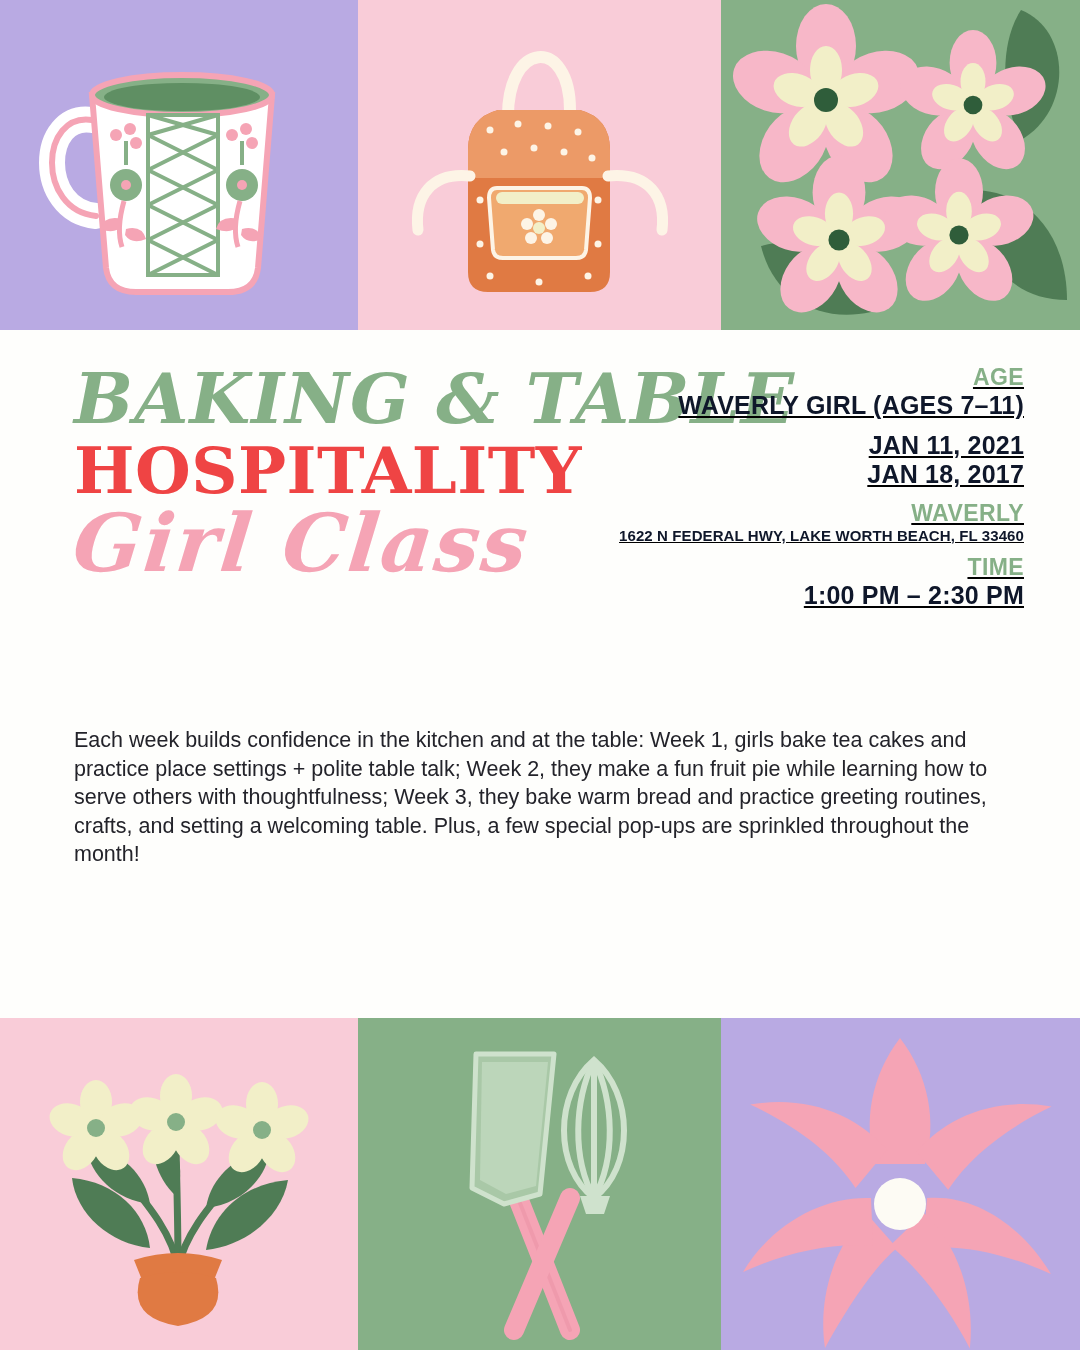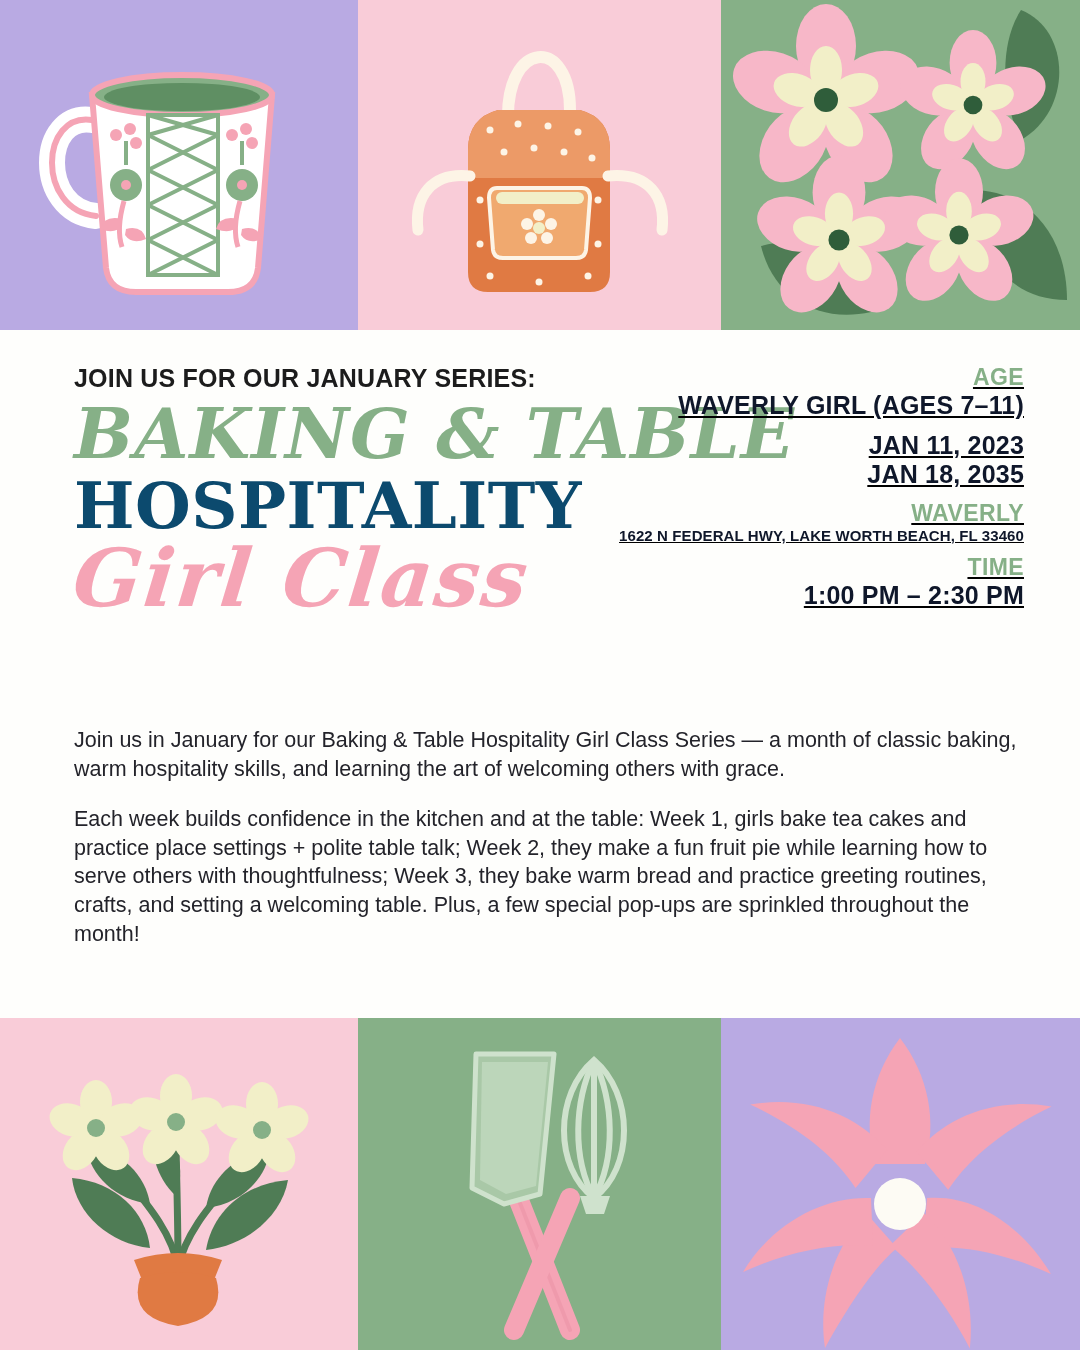--- a/index.html
+++ b/index.html
@@ -58,21 +58,21 @@
     letter-spacing: 1px;
     color: #86b087;
     white-space: nowrap;
   }
   .title-line2 {
     font-family: "DejaVu Serif", serif;
     font-weight: bold;
     font-size: 64px;
     line-height: 1.08;
     letter-spacing: .5px;
-    color: #0c4a6e;
+    color: #ef4444;
     margin-top: 2px;
   }
   .script {
     font-family: "DejaVu Serif", serif;
     font-style: italic;
     font-weight: bold;
     font-size: 80px;
     color: #f5a4b5;
     line-height: 1.05;
     margin-top: -4px;
@@ -303,49 +303,47 @@
             <ellipse cx="-29" cy="-10" rx="16" ry="24" transform="rotate(288 -29 -10)"></ellipse>
           </g>
           <circle cx="0" cy="0" r="12" fill="#2f5d3a"></circle>
         </g>
       </svg>
     </div>
   </div>
 
   <div class="content">
 
-    <div class="kicker">JOIN US FOR OUR JANUARY SERIES:</div>
 
     <div class="title-block">
       <div class="title-line1">BAKING &amp; TABLE</div>
       <div class="title-line2">HOSPITALITY</div>
       <div class="script">Girl Class</div>
     </div>
 
     <div class="info">
       <div class="info-group tight">
         <div class="info-label">AGE</div>
         <div class="info-value">WAVERLY GIRL (AGES 7–11)</div>
       </div>
       <div class="info-group tight">
-        <div class="info-value">JAN 11, 2023</div>
-        <div class="info-value">JAN 18, 2035</div>
+        <div class="info-value">JAN 11, 2021</div>
+        <div class="info-value">JAN 18, 2017</div>
       </div>
       <div class="info-group tight">
         <div class="info-label">WAVERLY</div>
         <div class="info-value small">1622 N FEDERAL HWY, LAKE WORTH BEACH, FL 33460</div>
       </div>
       <div class="info-group">
         <div class="info-label">TIME</div>
         <div class="info-value">1:00 PM – 2:30 PM</div>
       </div>
     </div>
 
     <div class="body">
-      <p>Join us in January for our Baking &amp; Table Hospitality Girl Class Series — a month of classic baking, warm hospitality skills, and learning the art of welcoming others with grace.</p>
       <p>Each week builds confidence in the kitchen and at the table: Week 1, girls bake tea cakes and practice place settings + polite table talk; Week 2, they make a fun fruit pie while learning how to serve others with thoughtfulness; Week 3, they bake warm bread and practice greeting routines, crafts, and setting a welcoming table. Plus, a few special pop-ups are sprinkled throughout the month!</p>
     </div>
   </div>
 
   <div class="strip bottom">
 
     <div class="cell cell-1" style="background:#f9ccd8;">
       <svg viewBox="0 0 358 332" width="358" height="332">
 
         <g stroke="#4f7c55" stroke-width="7" fill="none">

